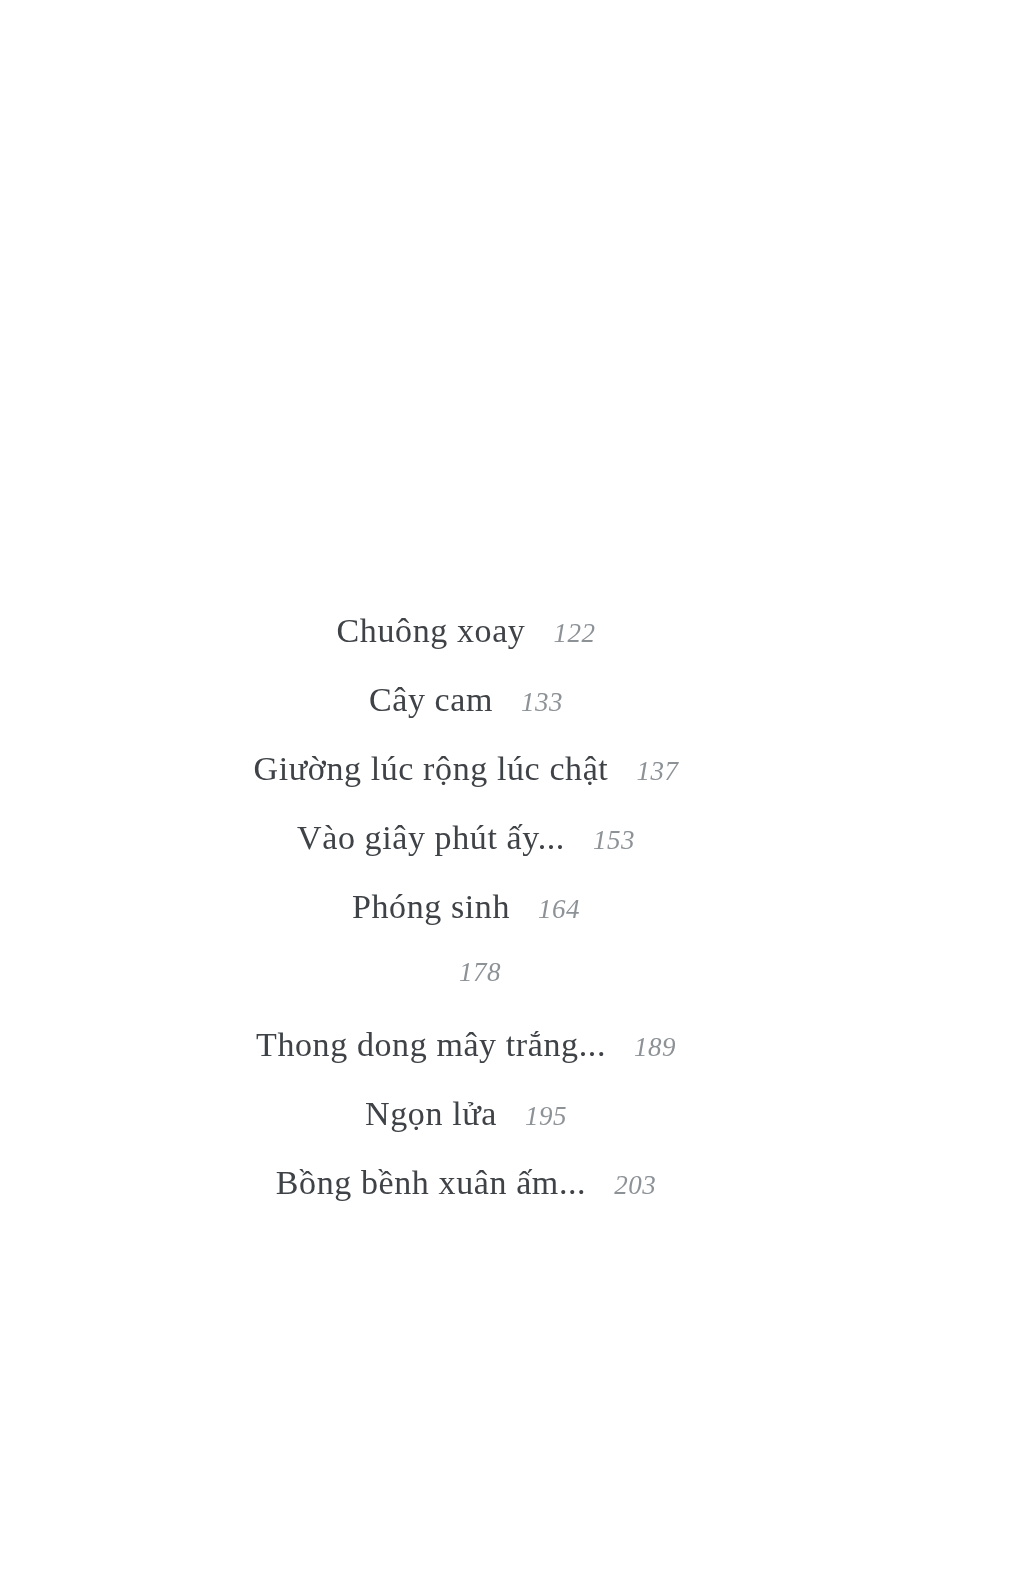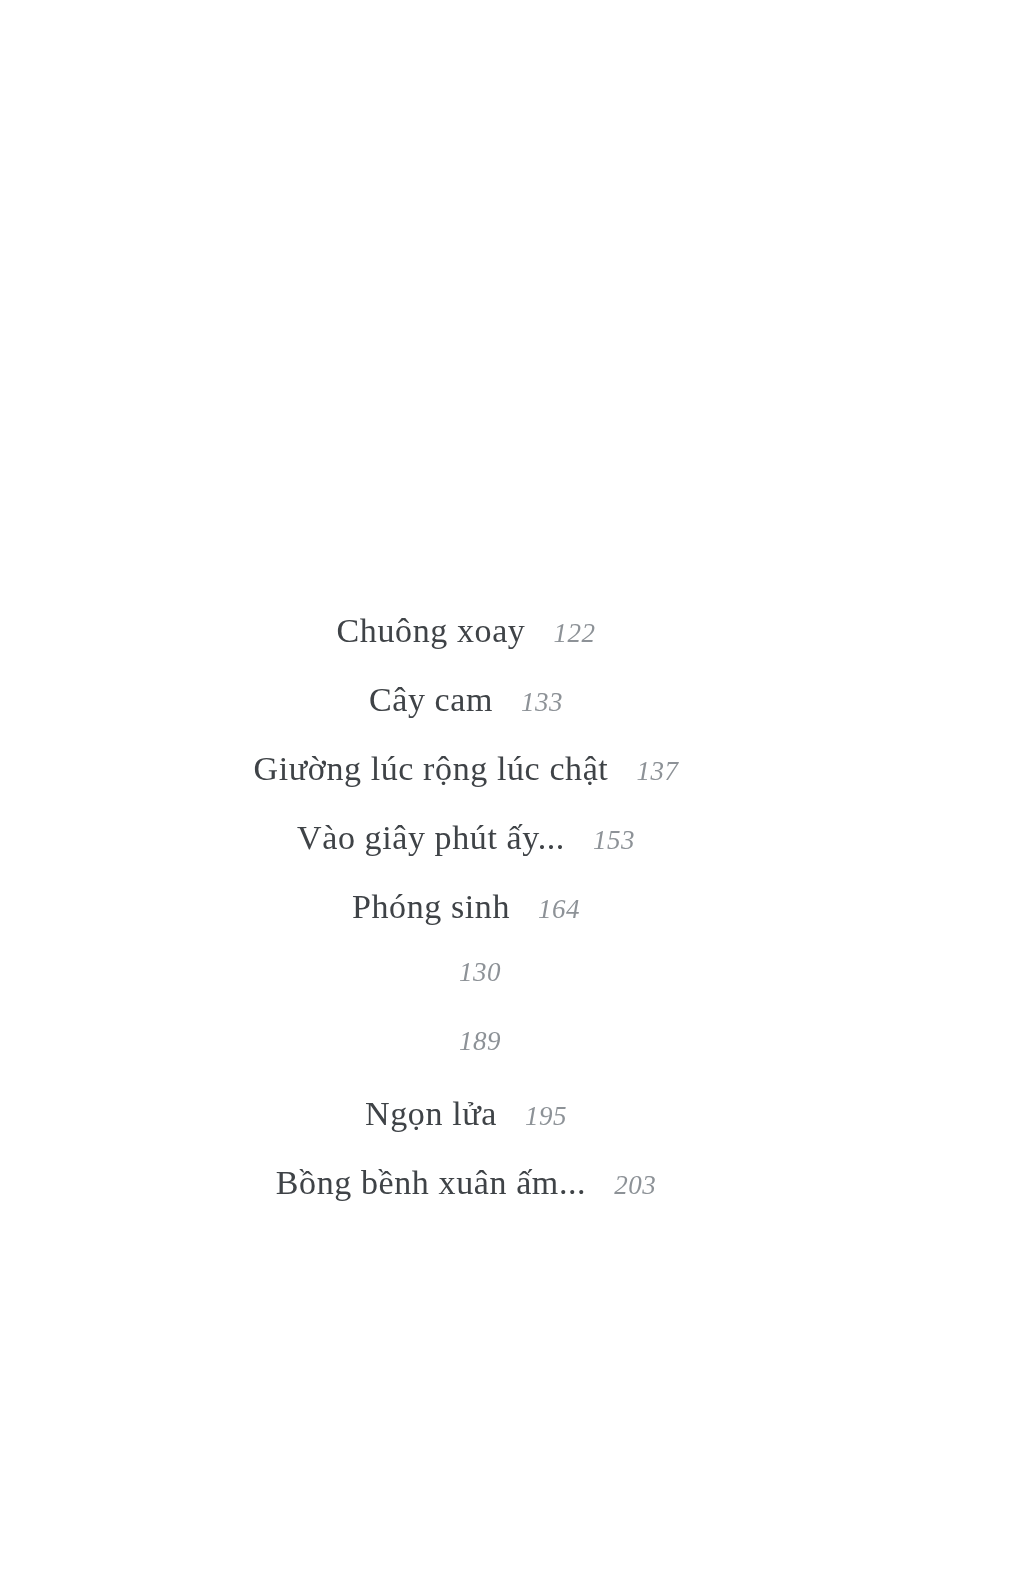--- a/index.html
+++ b/index.html
@@ -77,24 +77,25 @@
       <span class="entry-title">Vào giây phút ấy...</span>
       <span class="entry-page">153</span>
     </div>
 
     <div class="toc-entry">
       <span class="entry-title">Phóng sinh</span>
       <span class="entry-page">164</span>
     </div>
 
     <div class="toc-entry">
-      <span class="entry-page">130</span>
+      <span class="entry-page">178</span>
     </div>
 
     <div class="toc-entry">
+      <span class="entry-title">Thong dong mây trắng...</span>
       <span class="entry-page">189</span>
     </div>
 
     <div class="toc-entry">
       <span class="entry-title">Ngọn lửa</span>
       <span class="entry-page">195</span>
     </div>
 
     <div class="toc-entry">
       <span class="entry-title">Bồng bềnh xuân ấm...</span>

